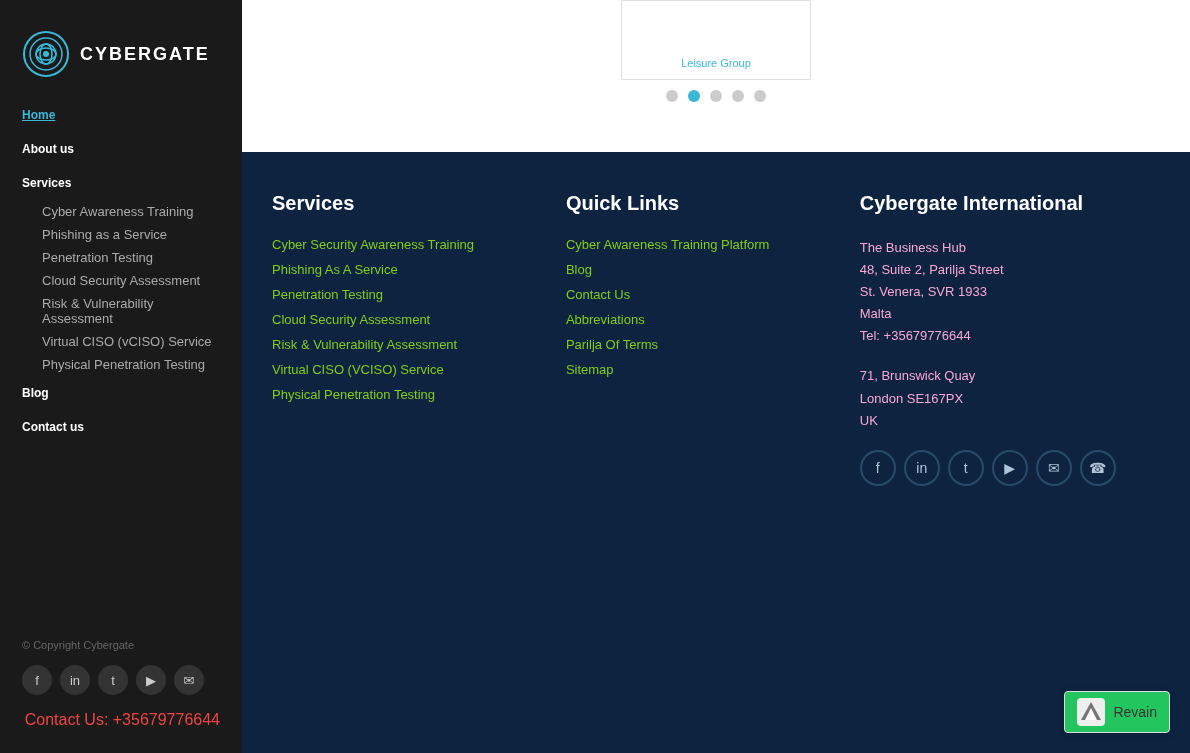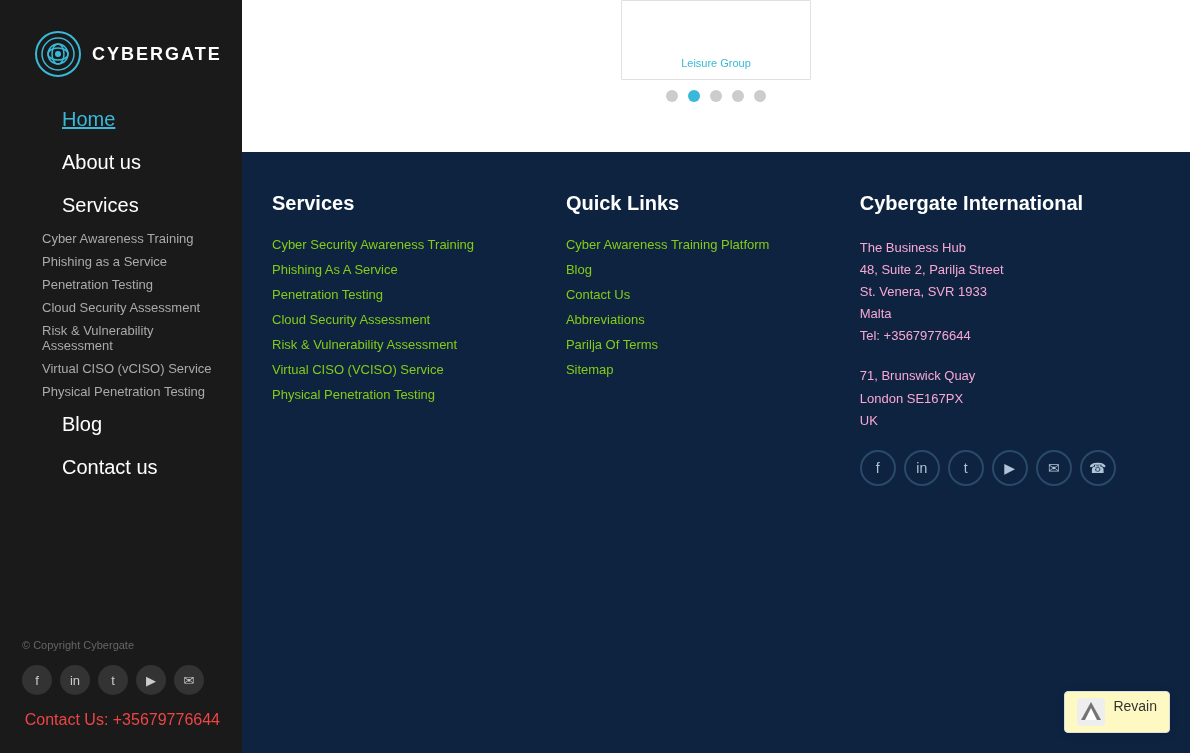--- a/index.html
+++ b/index.html
@@ -12,21 +12,21 @@
       background: #1a1a1a;
       color: #fff;
       display: flex;
       flex-direction: column;
       padding: 0 0 20px 0;
       flex-shrink: 0;
     }
     .sidebar-logo {
       display: flex;
       align-items: center;
-      padding: 30px 22px 20px 34px;
+      padding: 30px 22px 20px 22px;
     }
     .logo-icon {
       width: 48px;
       height: 48px;
       margin-right: 10px;
       flex-shrink: 0;
     }
     .logo-text {
       color: #fff;
       font-size: 18px;
@@ -39,23 +39,22 @@
     }
     .nav-item {
       padding: 10px 22px;
       font-size: 15px;
       color: #ccc;
       cursor: pointer;
       display: block;
     }
     .nav-item.nav-main {
       color: #fff;
-      font-size: 20px;
-      font-weight: normal;
-      margin-left: 40px;
+      font-size: 12px;
+      font-weight: bold;
     }
     .nav-item.nav-main.home-item {
       color: #39b8d8;
       text-decoration: underline;
     }
     .nav-sub {
       padding: 4px 22px 4px 42px;
       font-size: 13px;
       color: #aaa;
       cursor: pointer;
@@ -209,26 +208,26 @@
       color: #b0c4d8;
       font-size: 14px;
       cursor: pointer;
     }
 
     
     .revain-widget {
       position: fixed;
       bottom: 20px;
       right: 20px;
-      background: #fef9c3;
+      background: #22c55e;
       border: 1px solid #ddd;
       border-radius: 4px;
       padding: 6px 12px;
       display: flex;
-      align-items: flex-start;
+      align-items: center;
       gap: 8px;
       font-size: 14px;
       color: #333;
       cursor: pointer;
       box-shadow: 0 2px 8px rgba(0,0,0,0.12);
     }
     .revain-icon {
       width: 28px;
       height: 28px;
     }

